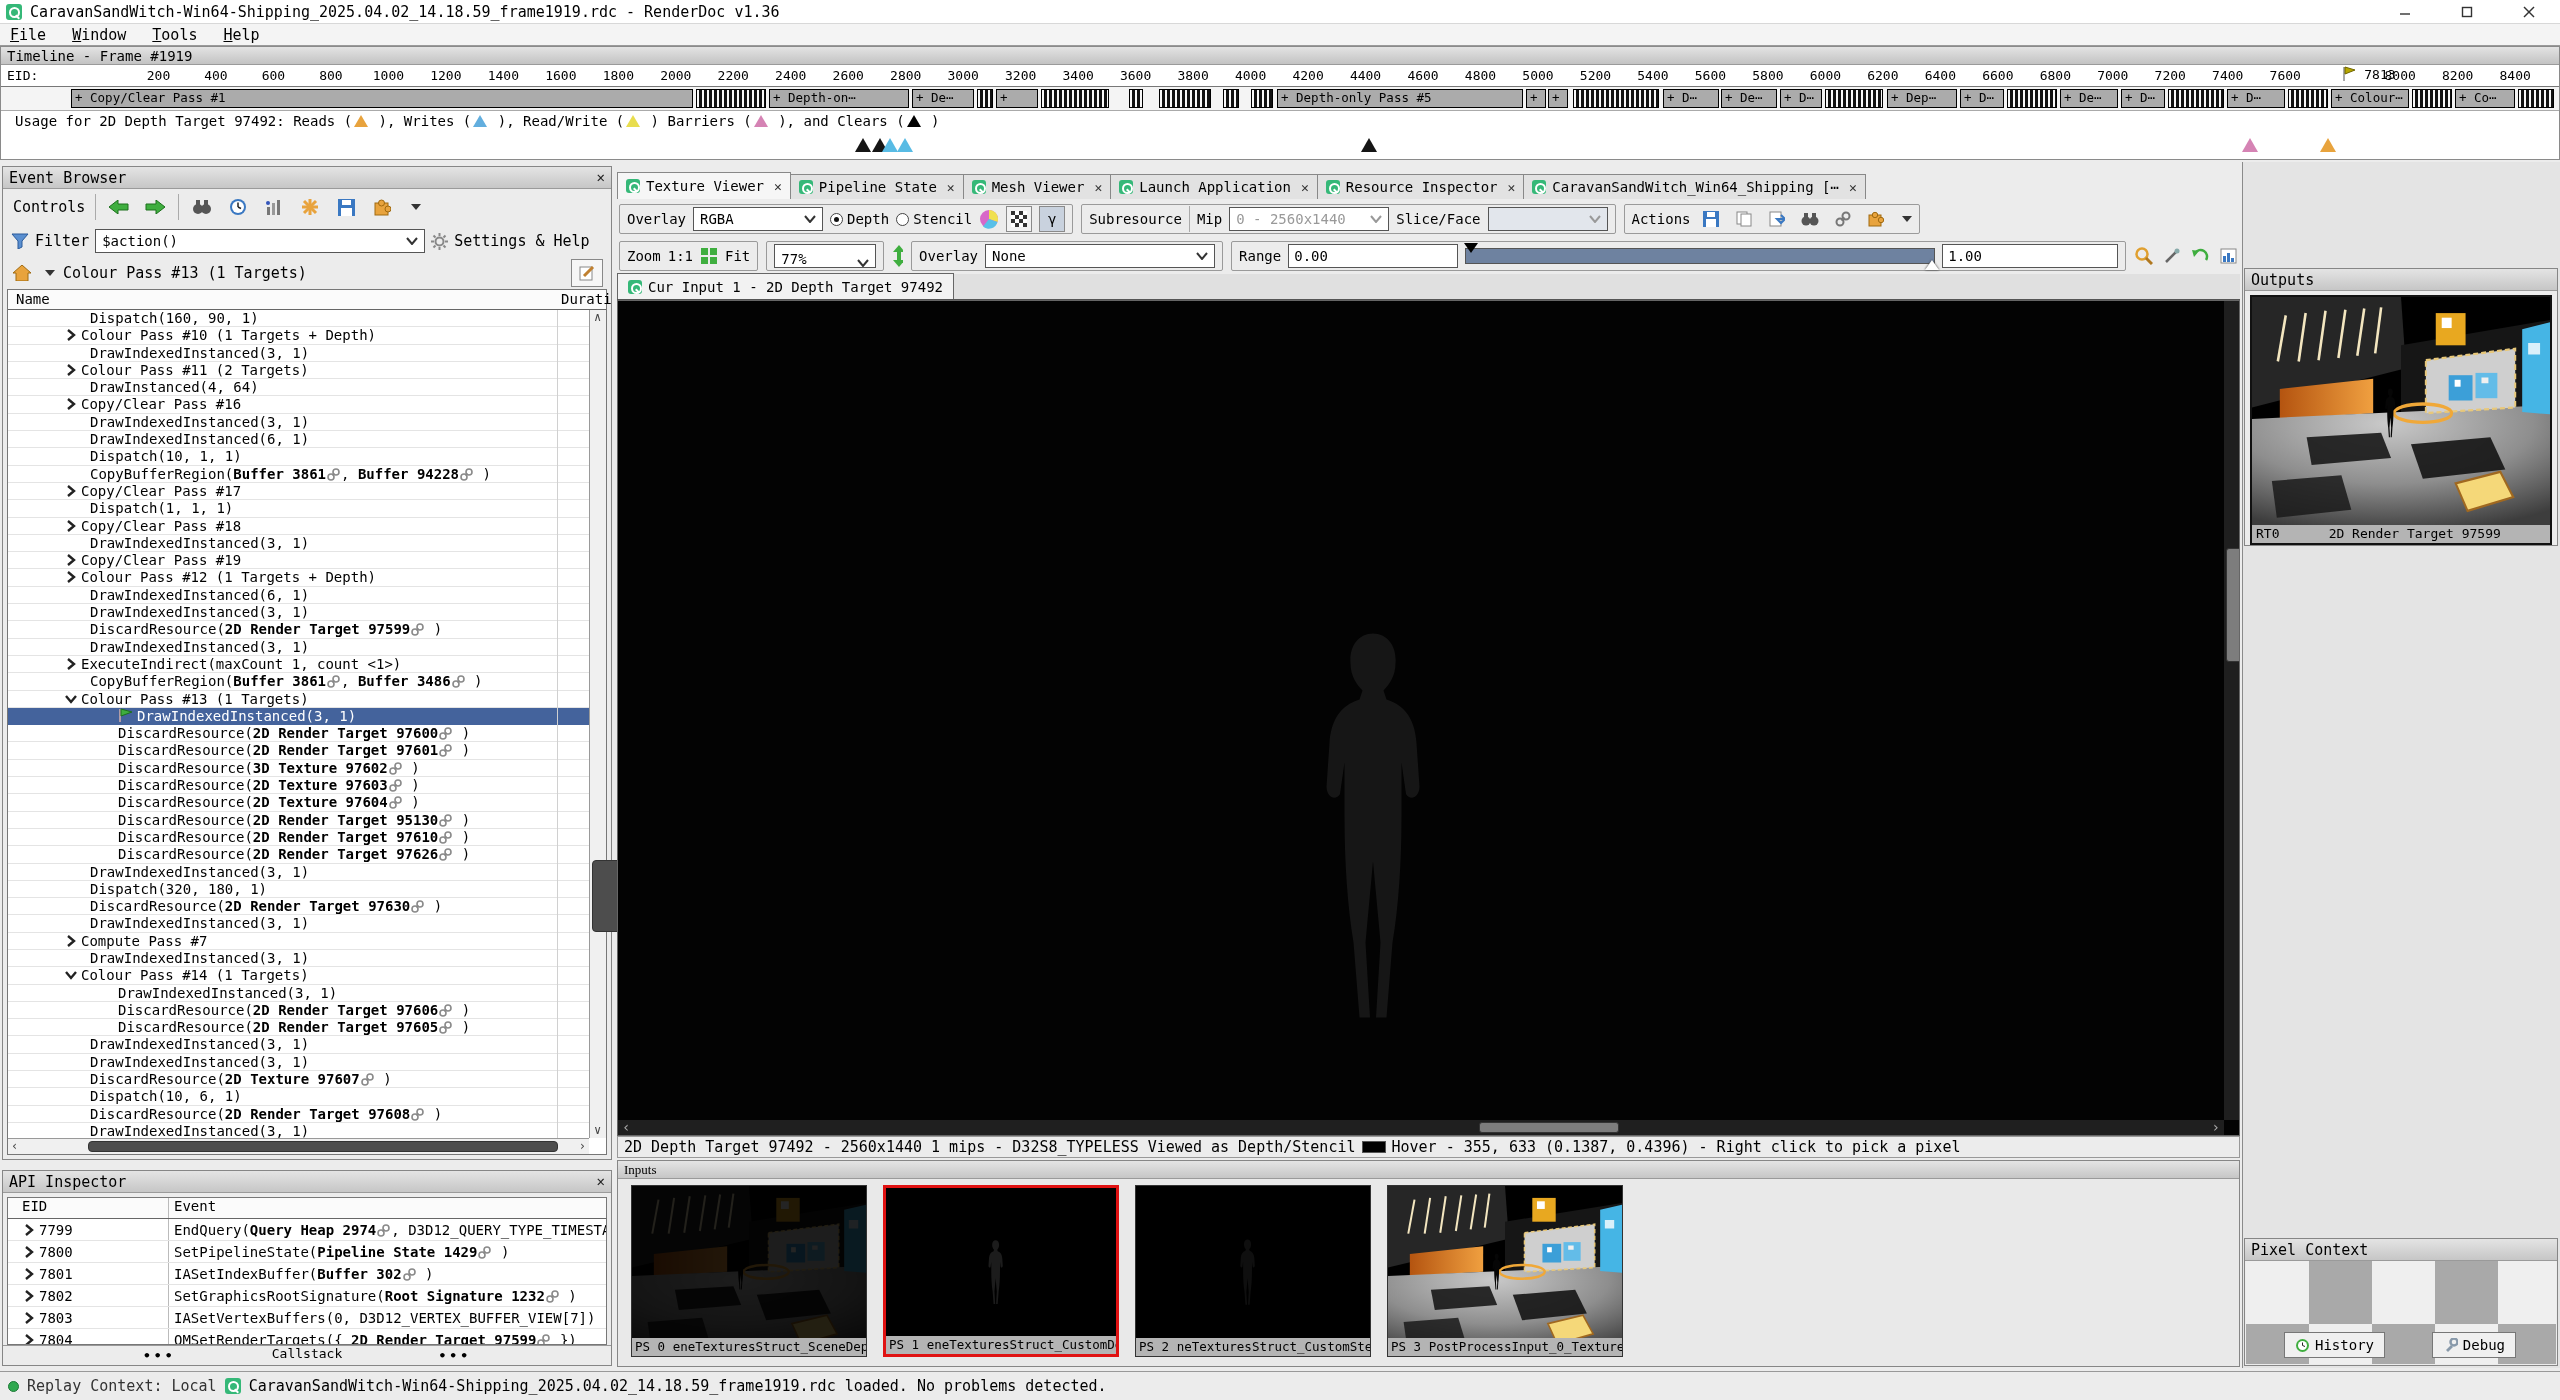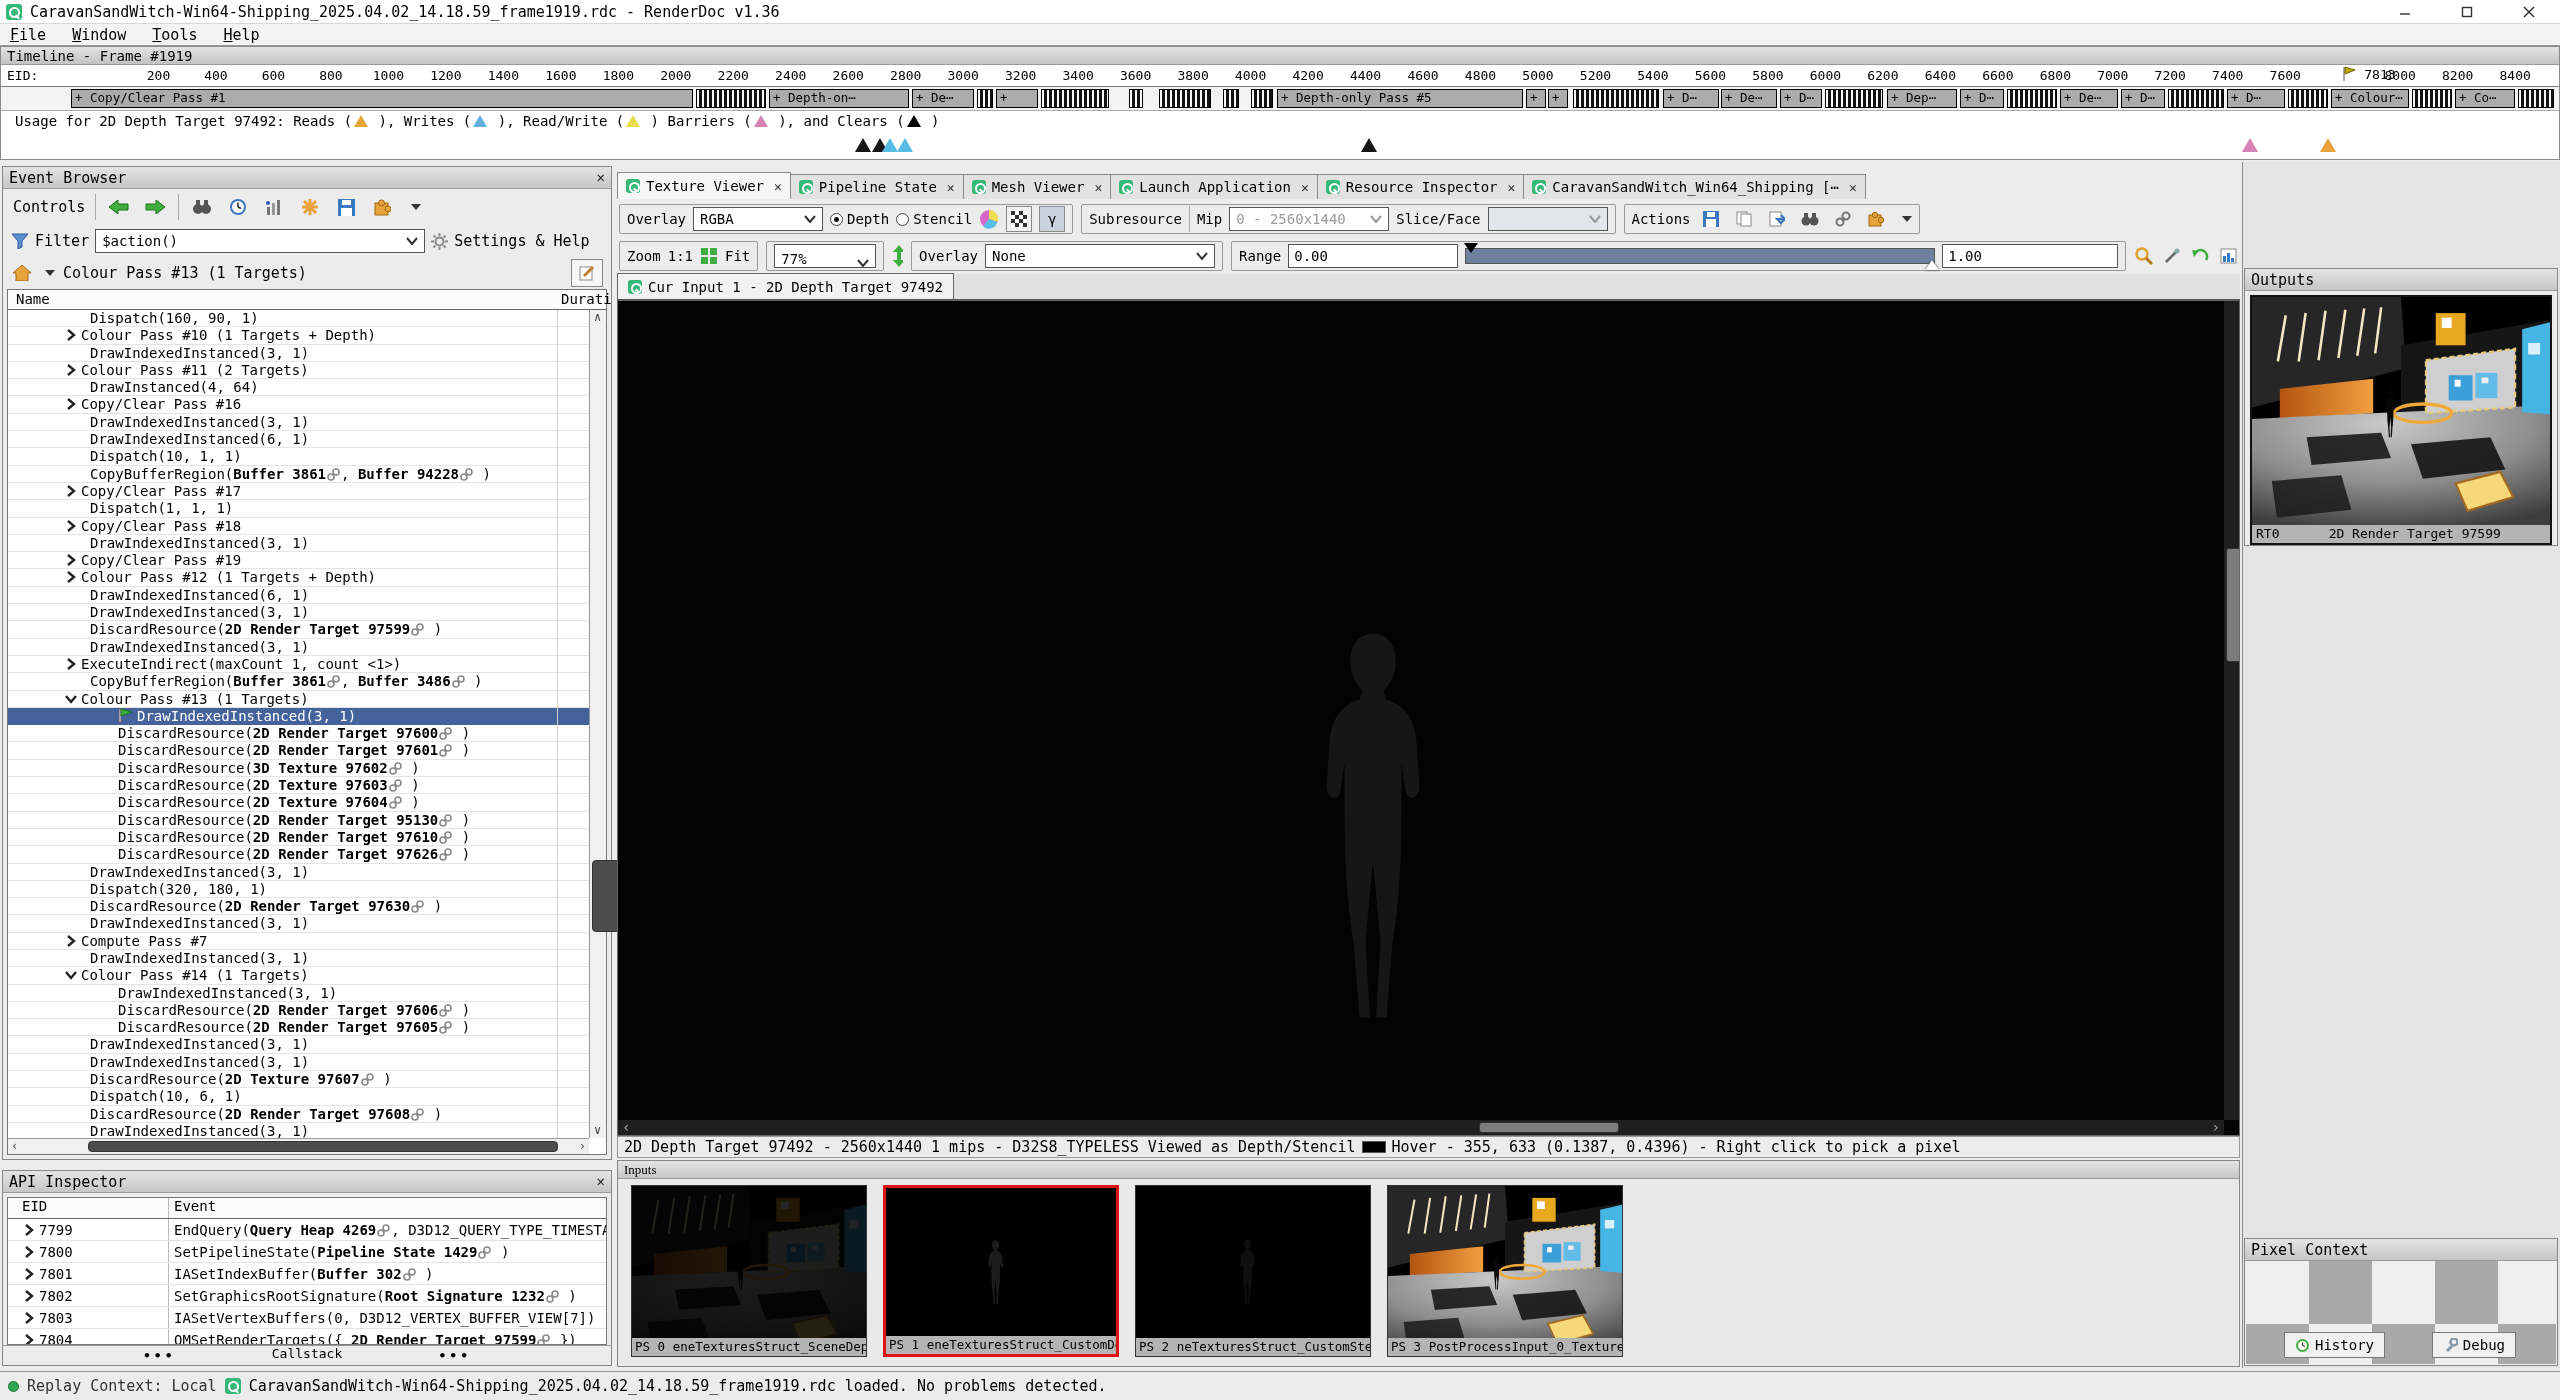--- a/index.html
+++ b/index.html
@@ -582,21 +582,21 @@
     <div class="api-head">
       <span style="position:absolute; left:14px;">EID</span>
       <span style="position:absolute; left:166px;">Event</span>
       <span class="api-colline"></span>
     </div>
     <div class="api-body" id="api-rows">
         <div class="arow">
           <span class="eid"><svg width="14" height="14" style="vertical-align:-2px;margin-right:3px;">
               <polyline points="4,2 10,7 4,12" fill="none" stroke="#222" stroke-width="2.4"></polyline>
             </svg>7799</span>
-          <span class="evt">EndQuery(<b>Query Heap 4269</b><svg width="13" height="13" style="vertical-align:-2px;margin:0 1px;">
+          <span class="evt">EndQuery(<b>Query Heap 2974</b><svg width="13" height="13" style="vertical-align:-2px;margin:0 1px;">
               <circle cx="4" cy="9" r="3" fill="none" stroke="#8a8a8a" stroke-width="1.6"></circle>
               <circle cx="9" cy="4" r="3" fill="none" stroke="#8a8a8a" stroke-width="1.6"></circle>
               <line x1="5.5" y1="7.5" x2="7.5" y2="5.5" stroke="#8a8a8a" stroke-width="1.6"></line>
             </svg>,  D3D12_QUERY_TYPE_TIMESTAMP,  56)</span>
           <span class="api-colline"></span>
         </div>
         <div class="arow">
           <span class="eid"><svg width="14" height="14" style="vertical-align:-2px;margin-right:3px;">
               <polyline points="4,2 10,7 4,12" fill="none" stroke="#222" stroke-width="2.4"></polyline>
             </svg>7800</span>

